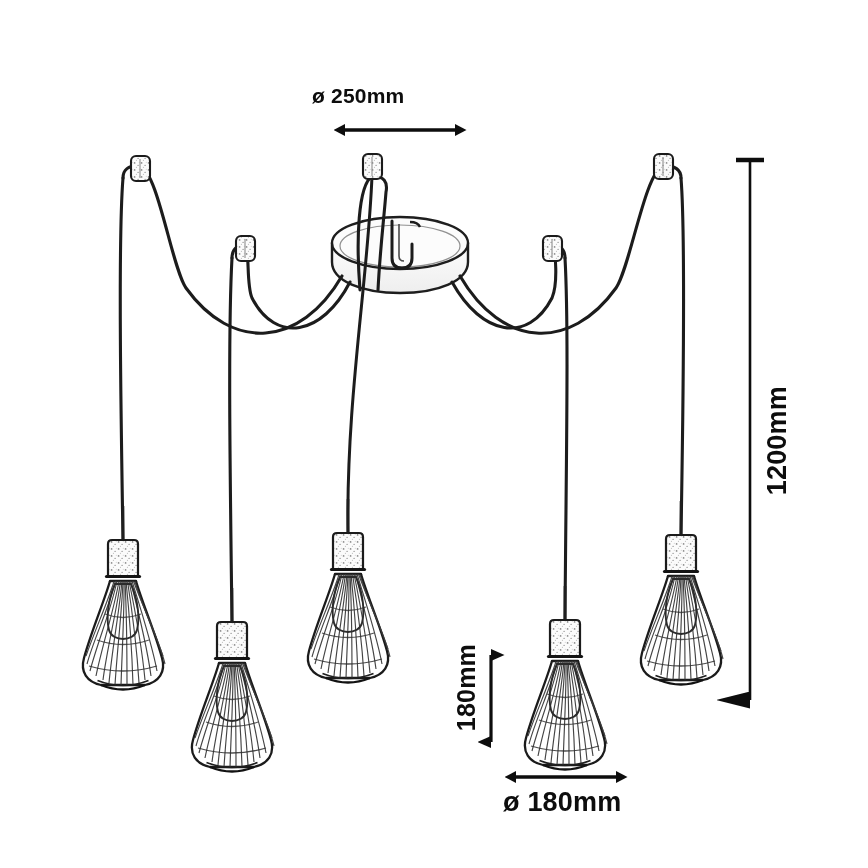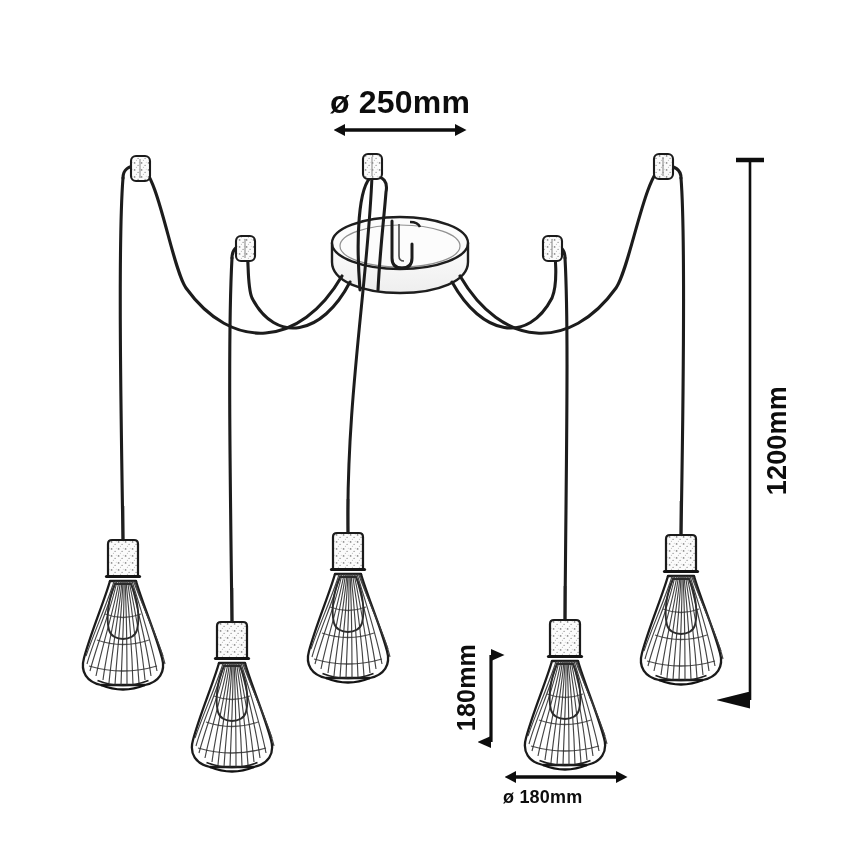--- a/index.html
+++ b/index.html
@@ -28,42 +28,42 @@
   }
   .dim-label {
     position: absolute;
     font-family: "Liberation Sans", sans-serif;
     font-weight: bold;
     color: #0d0d0d;
     white-space: nowrap;
     letter-spacing: 0.2px;
   }
   #label-250 {
-    left: 330px;
+    left: 312px;
     top: 84px;
-    font-size: 32px;
+    font-size: 21px;
   }
   #label-1200 {
     left: 762px;
     top: 386px;
     font-size: 27px;
     transform-origin: left top;
     transform: rotate(-90deg) translate(-100%, 0);
   }
   #label-180v {
     left: 452px;
     top: 644px;
     font-size: 25px;
     transform-origin: left top;
     transform: rotate(-90deg) translate(-100%, 0);
   }
   #label-180d {
     left: 503px;
     top: 787px;
-    font-size: 18px;
+    font-size: 27px;
   }
 </style>
 </head>
 <body>
 
 <div id="stage">
 
   <svg id="drawing" viewBox="0 0 868 868">
     <defs>
 

